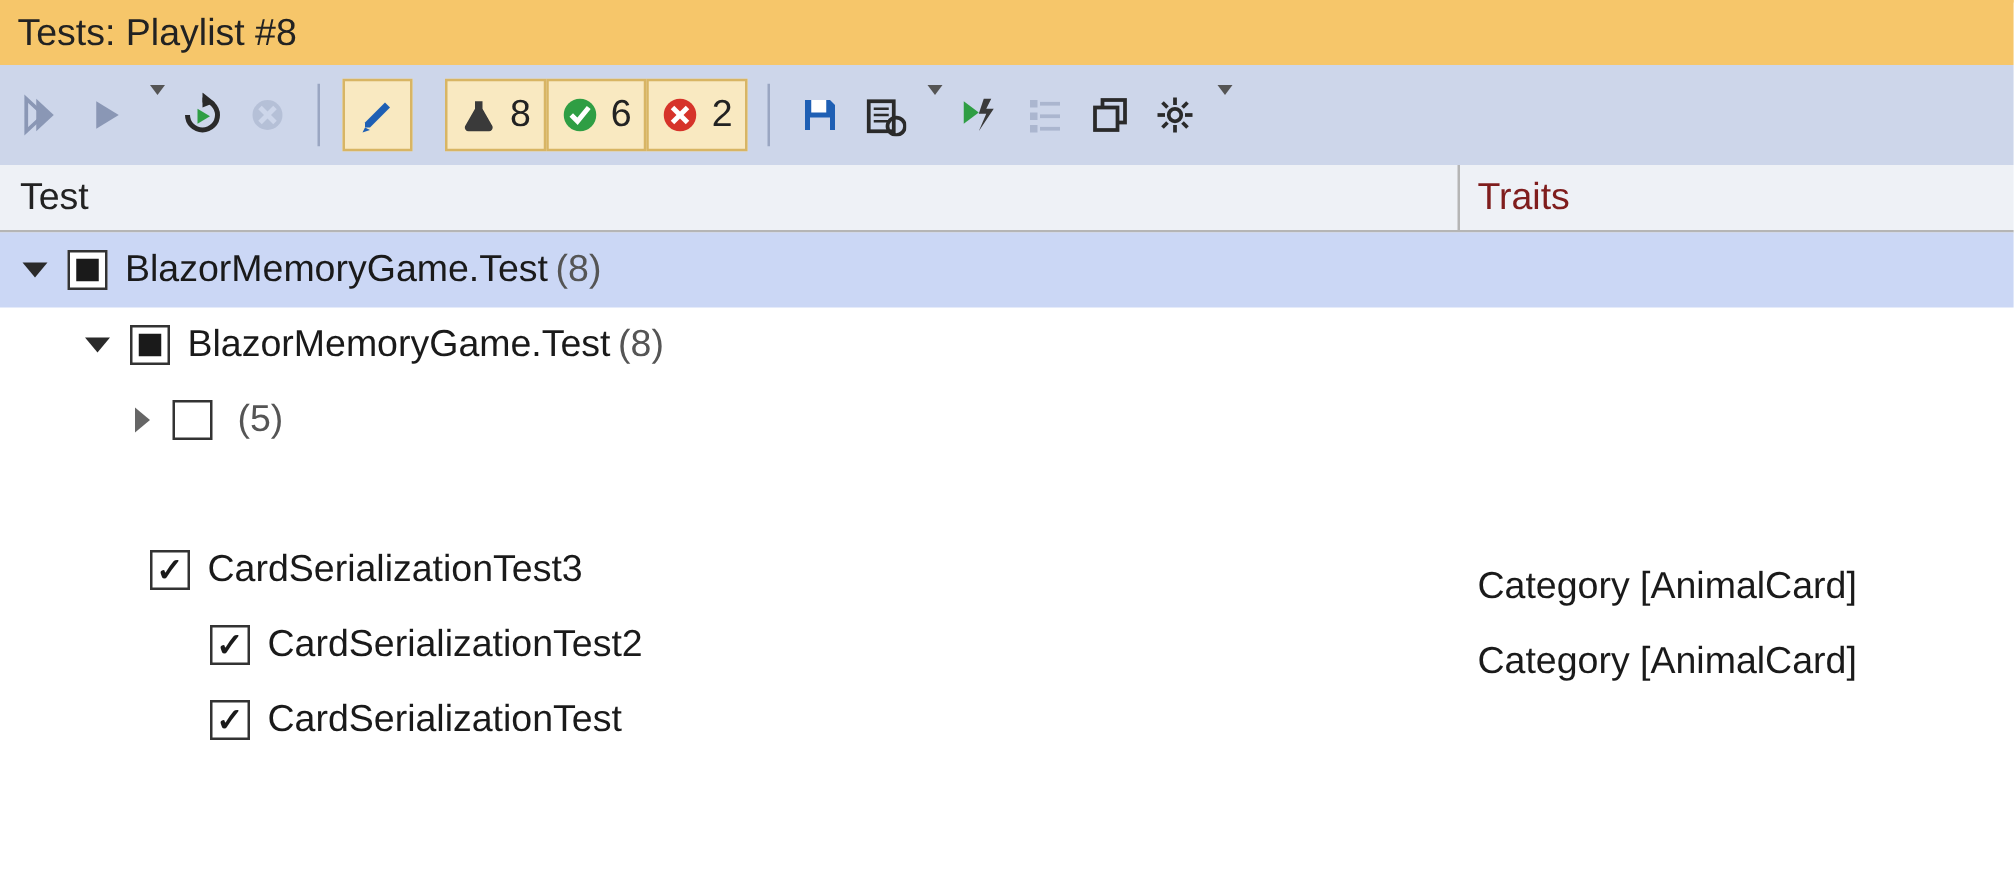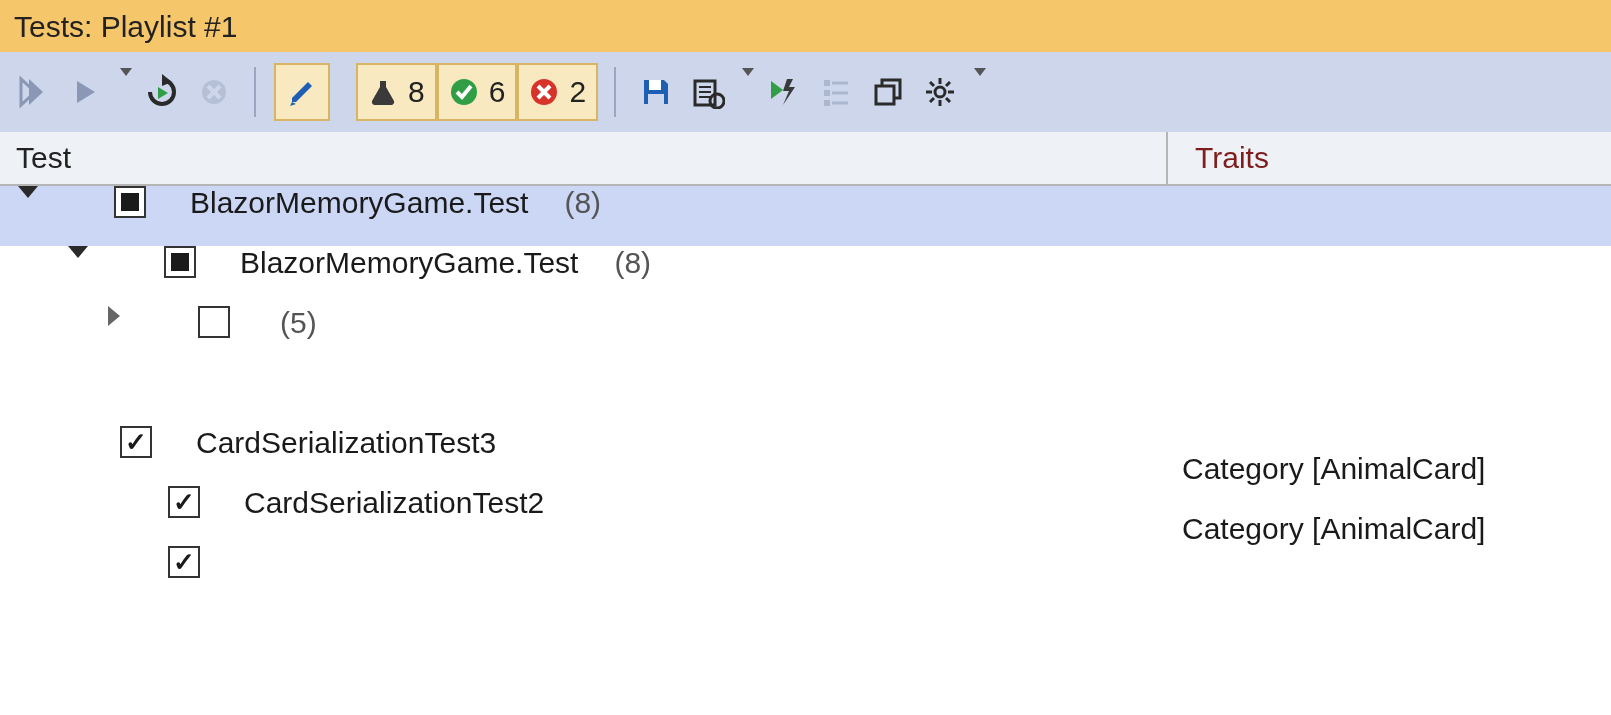--- a/index.html
+++ b/index.html
@@ -65,33 +65,32 @@
     border-right: 6px solid transparent;
     border-top: 8px solid #555;
     margin-left: 4px;
   }
   .col-headers {
     display: flex;
     border-bottom: 2px solid #b5b5b5;
     background: #eef1f6;
     height: 54px;
     align-items: center;
-    gap: 13px;
   }
   .col-test { flex: 0 0 1168px; padding-left: 16px; font-size: 30px; color: #222; border-right: 2px solid #b5b5b5; height:100%; display:flex; align-items:center;}
   .col-traits { flex: 1; padding-left: 14px; font-size: 30px; color: #7f1d1d; height:100%; display:flex; align-items:center;}
   .tree { }
   .row {
     display: flex;
     align-items: center;
     height: 60px;
     font-size: 30px;
   }
   .row.selected { background: #cbd7f5; }
-  .row .cell-test { flex: 0 0 1168px; display:flex; align-items:flex-start; height:100%;gap:30px;}
+  .row .cell-test { flex: 0 0 1168px; display:flex; align-items:center; height:100%;}
   .row .cell-traits { flex: 1; padding-left: 14px; display:flex; align-items:flex-end; height:100%;}
   .expander {
     width: 0; height: 0;
     margin-right: 8px;
   }
   .exp-open2 {
     
     border-left: 10px solid transparent;
     border-right: 10px solid transparent;
     border-top: 12px solid #2a2a2a;
@@ -124,21 +123,21 @@
   }
   .chk.highlighted { border-color: #d8b564; background:#fff6e0;}
   .label-name { }
   .label-count { color: #555; margin-left: 6px; }
   svg { display:block; }
 </style>
 </head>
 <body>
 
 <div class="title-bar">
-  <span>Tests: Playlist #1</span>
+  <span>Tests: Playlist #8</span>
 </div>
 
 <div class="toolbar">
   <span class="tb-btn">
     <svg width="34" height="34" viewBox="0 0 34 34">
         <polygon points="4,4 4,30 18,17" fill="none" stroke="#8a97b5" stroke-width="3"></polygon>
         <polygon points="12,4 12,30 26,17" fill="#8a97b5"></polygon>
       </svg>
   </span>
   <span class="tb-btn">
@@ -326,19 +325,20 @@
       <span class="label-name">CardSerializationTest2</span>
     </div>
     <div class="cell-traits">
         <span>Category [AnimalCard]</span>
       </div>
   </div>
 
   <div class="row">
     <div class="cell-test" style="padding-left:168px">
       <span class="chk checked"></span>
+      <span class="label-name">CardSerializationTest</span>
     </div>
     <div class="cell-traits">
         <span></span>
       </div>
   </div>
 
 </div>
 
 </body></html>

